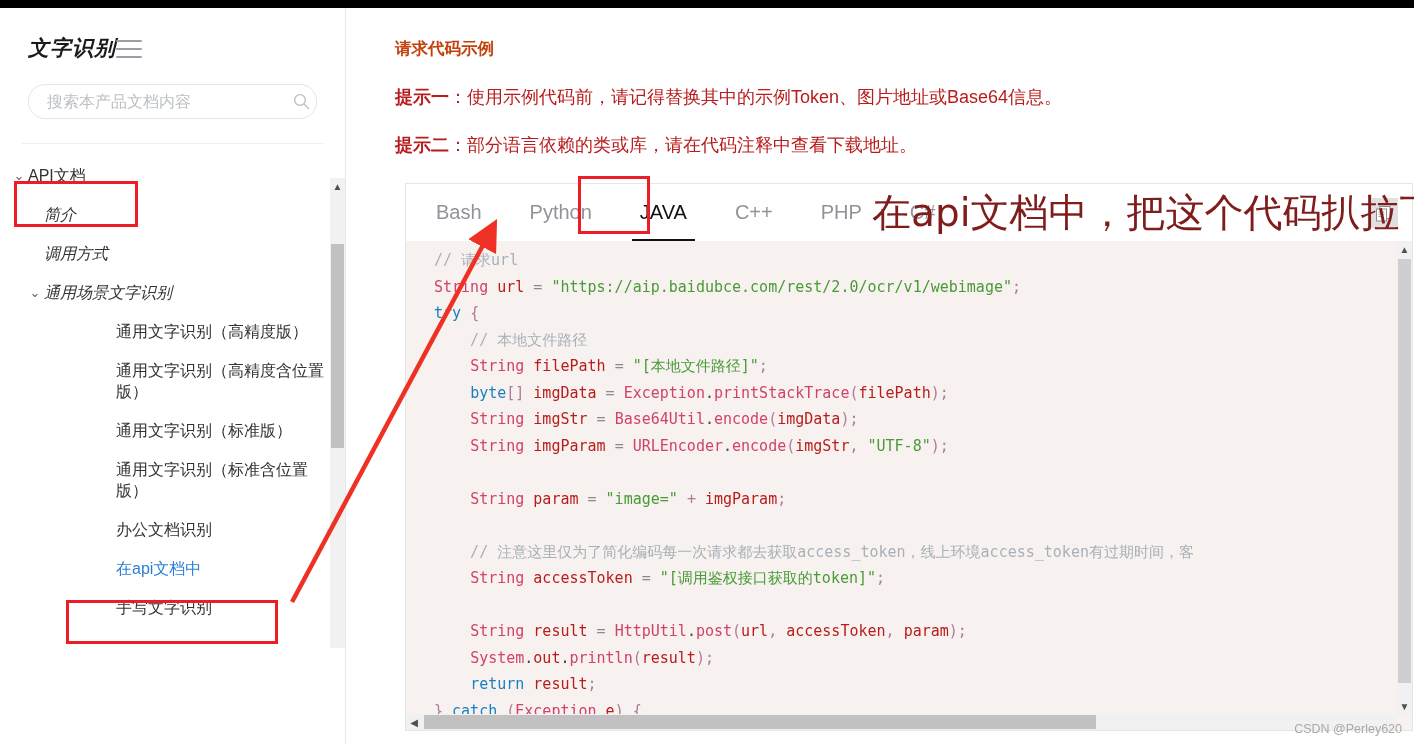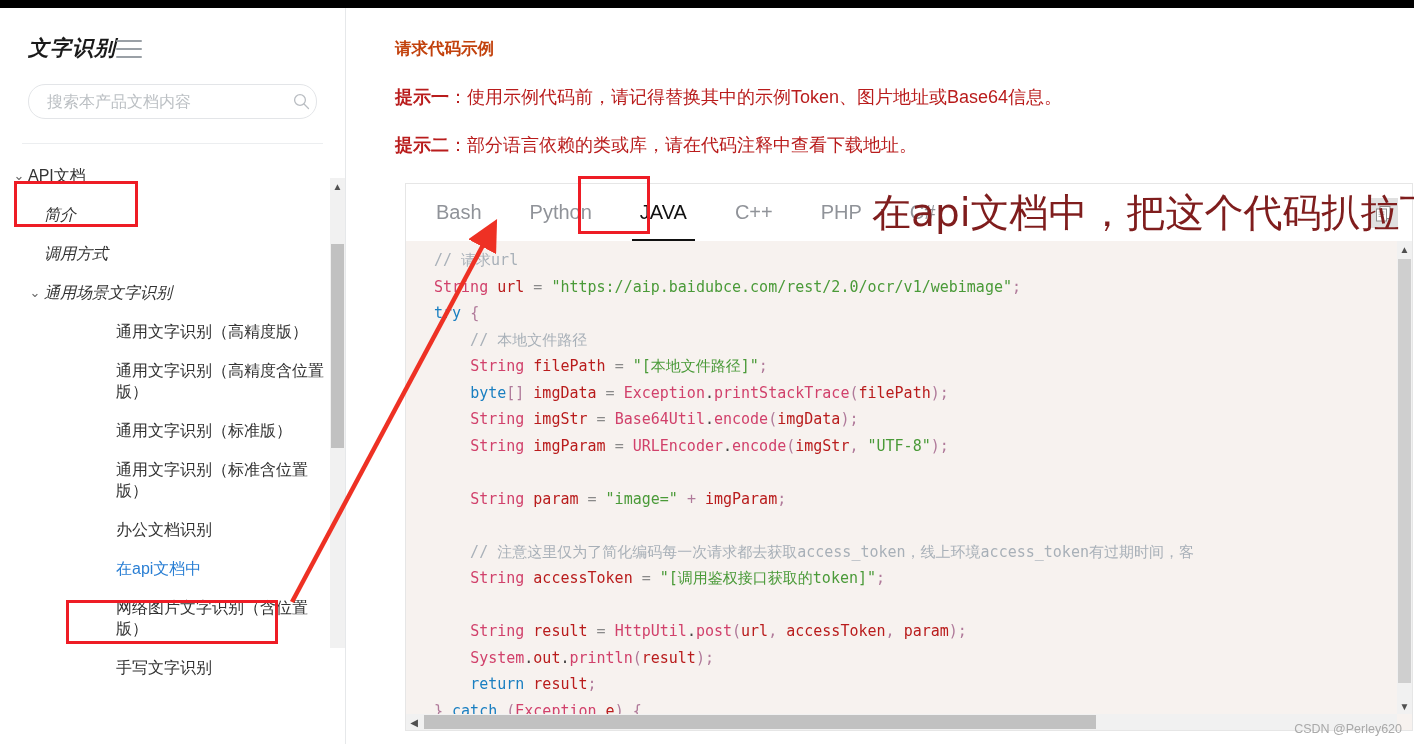--- a/index.html
+++ b/index.html
@@ -148,21 +148,20 @@
       <div class="nav-item l0"><span class="caret">⌄</span><span>API文档</span></div>
       <div class="nav-item l1"><span>简介</span></div>
       <div class="nav-item l1"><span>调用方式</span></div>
       <div class="nav-item l1"><span class="caret">⌄</span><span>通用场景文字识别</span></div>
       <div class="nav-item l2"><span>通用文字识别（高精度版）</span></div>
       <div class="nav-item l2"><span>通用文字识别（高精度含位置版）</span></div>
       <div class="nav-item l2"><span>通用文字识别（标准版）</span></div>
       <div class="nav-item l2"><span>通用文字识别（标准含位置版）</span></div>
       <div class="nav-item l2"><span>办公文档识别</span></div>
       <div class="nav-item l2 active"><span>在api文档中</span></div>
-      <div class="nav-item l2"><span>网络图片文字识别（含位置版）</span></div>
       <div class="nav-item l2"><span>手写文字识别</span></div>
     </div>
 
   <div class="side-sb">
     <div class="up">▲</div>
     <div class="thumb"></div>
   </div>
 </div>
 
 <div class="main">

